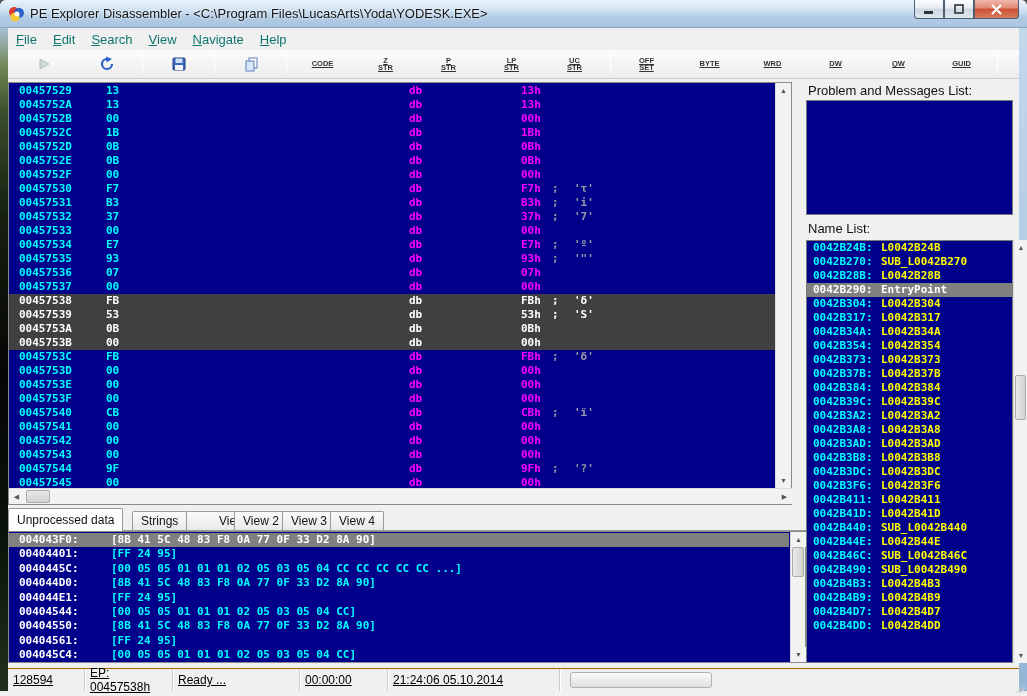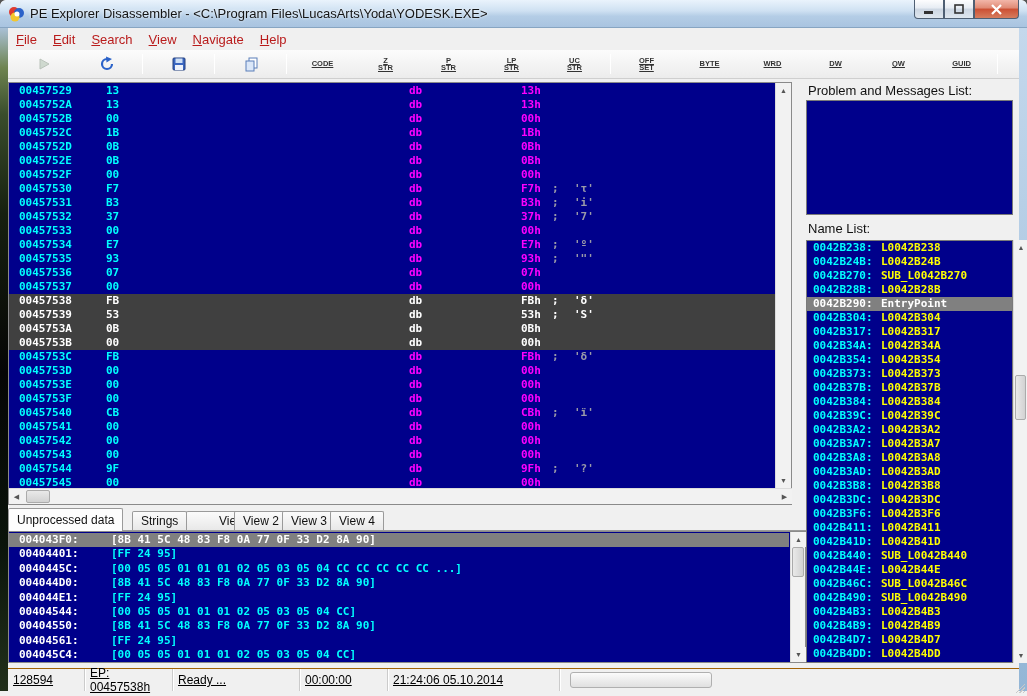--- a/index.html
+++ b/index.html
@@ -19,21 +19,21 @@
   .win-btn.close{border-radius:0 0 4px 0;width:45px;
     background:linear-gradient(#f2b6a9,#e08a74 45%,#cc4f33 50%,#d67d5e);}
   .border-left{position:absolute;left:0;top:28px;width:8px;height:663px;
     background:linear-gradient(180deg,#a9c0d6 0%,#6e8450 6%,#3a4d2c 13%,#16200f 28%,#050505 52%,#0a140a 78%,#22301b 100%);}
   .border-right{position:absolute;right:0;top:28px;width:8px;height:663px;
     background:linear-gradient(180deg,#c4d8ec,#93b6d6);}
   .border-bottom{position:absolute;left:0;top:691px;width:1027px;height:5px;
     background:linear-gradient(90deg,#0a1d1f,#17383六 0,#143432 70%,#2c4a48);}
   
   .menubar{position:absolute;left:8px;top:28px;width:1011px;height:22px;background:#f0f0f0;
-    display:flex;align-items:center;font-size:13px;color:#b91c1c;}
+    display:flex;align-items:center;font-size:13px;color:#0f766e;}
   .menu-item{padding:2px 8px;cursor:default;}
   .menu-item u{text-decoration:underline;}
   
   .toolbar{position:absolute;left:8px;top:50px;width:1011px;height:29px;
     background:linear-gradient(#fcfcfc,#ececec);border-bottom:1px solid #cfcfcf;box-sizing:border-box;
     display:flex;align-items:center;padding-left:4px;}
   .tb-btn{height:23px;min-width:23px;border:1px solid transparent;background:transparent;
     display:flex;align-items:center;justify-content:center;margin:0 17px;padding:0 2px;text-decoration:underline;}
   .tb-btn.text{font:bold 7.5px "Liberation Sans",sans-serif;line-height:7.5px;color:#333;
     white-space:pre;text-align:center;}
@@ -372,35 +372,33 @@
         <span class="sb-btn" style="top:0;left:0;">▲</span>
         <span class="sb-btn" style="bottom:0;left:0;">▼</span>
         <span class="sb-thumb" style="left:1px;top:15px;width:12px;height:30px;"></span>
       </div>
     </div>
 
     <div class="rlabel" style="top:4px;">Problem and Messages List:</div>
     <div class="problems"></div>
     <div class="rlabel" style="top:142px;">Name List:</div>
     <div class="namelist mono" id="name-rows">
-        <div class="nrow"><span class="na">0042B238:</span><span class="nn">L0042B238</span></div>
         <div class="nrow"><span class="na">0042B24B:</span><span class="nn">L0042B24B</span></div>
         <div class="nrow"><span class="na">0042B270:</span><span class="nn">SUB_L0042B270</span></div>
         <div class="nrow"><span class="na">0042B28B:</span><span class="nn">L0042B28B</span></div>
         <div class="nrow sel"><span class="na">0042B290:</span><span class="nn">EntryPoint</span></div>
         <div class="nrow"><span class="na">0042B304:</span><span class="nn">L0042B304</span></div>
         <div class="nrow"><span class="na">0042B317:</span><span class="nn">L0042B317</span></div>
         <div class="nrow"><span class="na">0042B34A:</span><span class="nn">L0042B34A</span></div>
         <div class="nrow"><span class="na">0042B354:</span><span class="nn">L0042B354</span></div>
         <div class="nrow"><span class="na">0042B373:</span><span class="nn">L0042B373</span></div>
         <div class="nrow"><span class="na">0042B37B:</span><span class="nn">L0042B37B</span></div>
         <div class="nrow"><span class="na">0042B384:</span><span class="nn">L0042B384</span></div>
         <div class="nrow"><span class="na">0042B39C:</span><span class="nn">L0042B39C</span></div>
         <div class="nrow"><span class="na">0042B3A2:</span><span class="nn">L0042B3A2</span></div>
-        <div class="nrow"><span class="na">0042B3A7:</span><span class="nn">L0042B3A7</span></div>
         <div class="nrow"><span class="na">0042B3A8:</span><span class="nn">L0042B3A8</span></div>
         <div class="nrow"><span class="na">0042B3AD:</span><span class="nn">L0042B3AD</span></div>
         <div class="nrow"><span class="na">0042B3B8:</span><span class="nn">L0042B3B8</span></div>
         <div class="nrow"><span class="na">0042B3DC:</span><span class="nn">L0042B3DC</span></div>
         <div class="nrow"><span class="na">0042B3F6:</span><span class="nn">L0042B3F6</span></div>
         <div class="nrow"><span class="na">0042B411:</span><span class="nn">L0042B411</span></div>
         <div class="nrow"><span class="na">0042B41D:</span><span class="nn">L0042B41D</span></div>
         <div class="nrow"><span class="na">0042B440:</span><span class="nn">SUB_L0042B440</span></div>
         <div class="nrow"><span class="na">0042B44E:</span><span class="nn">L0042B44E</span></div>
         <div class="nrow"><span class="na">0042B46C:</span><span class="nn">SUB_L0042B46C</span></div>

